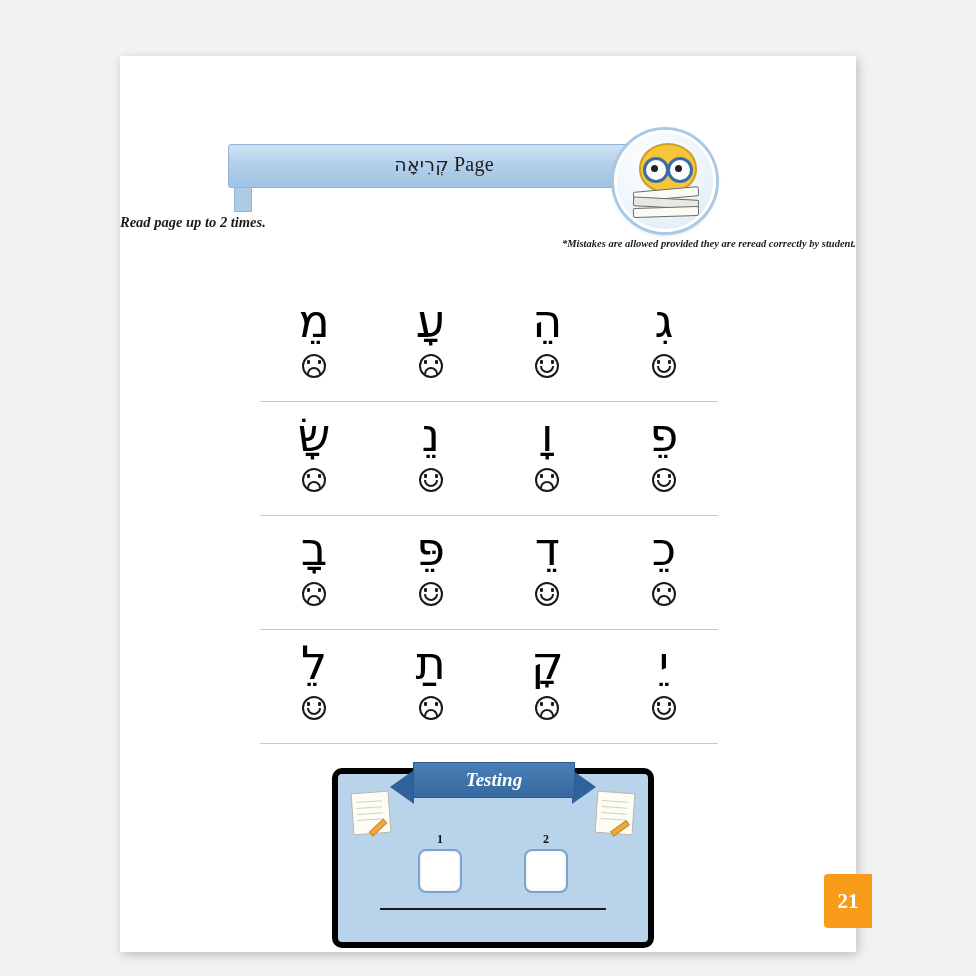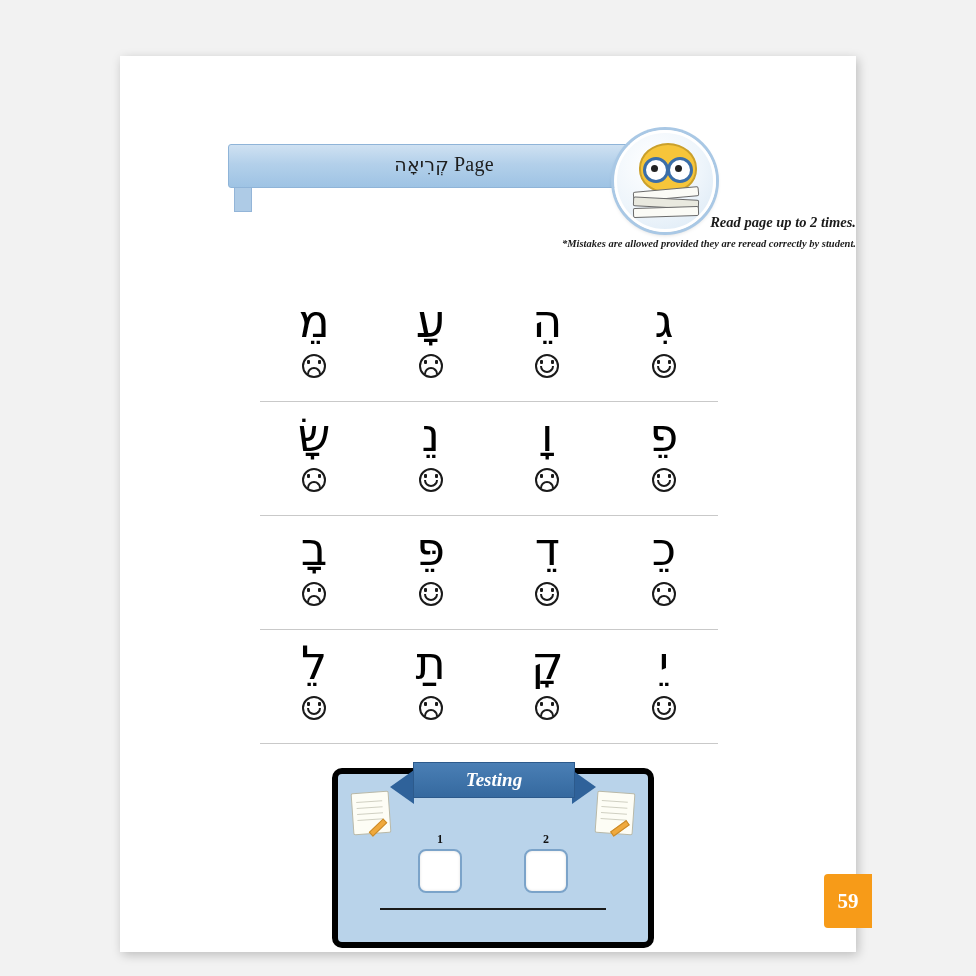--- a/index.html
+++ b/index.html
@@ -141,21 +141,21 @@
   }
   .mascot .book.b1 { top: 0; background: #fbfbf6; transform: rotate(-5deg); }
   .mascot .book.b2 { top: 9px; background: #e9e9df; transform: rotate(3deg); }
   .mascot .book.b3 { top: 18px; background: #fbfbf6; transform: rotate(-2deg); }
 
   
   .instr1 {
     position: absolute;
     left: 0; right: 0;
     top: 158px;
-    text-align: right;
+    text-align: left;
     font-style: italic;
     font-weight: bold;
     font-size: 14.5px;
     color: #1b1b1b;
   }
   .instr2 {
     position: absolute;
     left: 0; right: 0;
     top: 182px;
     text-align: right;
@@ -543,14 +543,14 @@
       </div>
       <div class="chk">
         <div class="chk-num">2</div>
         <div class="chk-box"></div>
       </div>
     </div>
 
     <div class="sig-line"></div>
   </div>
 
-  <div id="page-number">59</div>
+  <div id="page-number">21</div>
 </div>
 
 </body></html>

